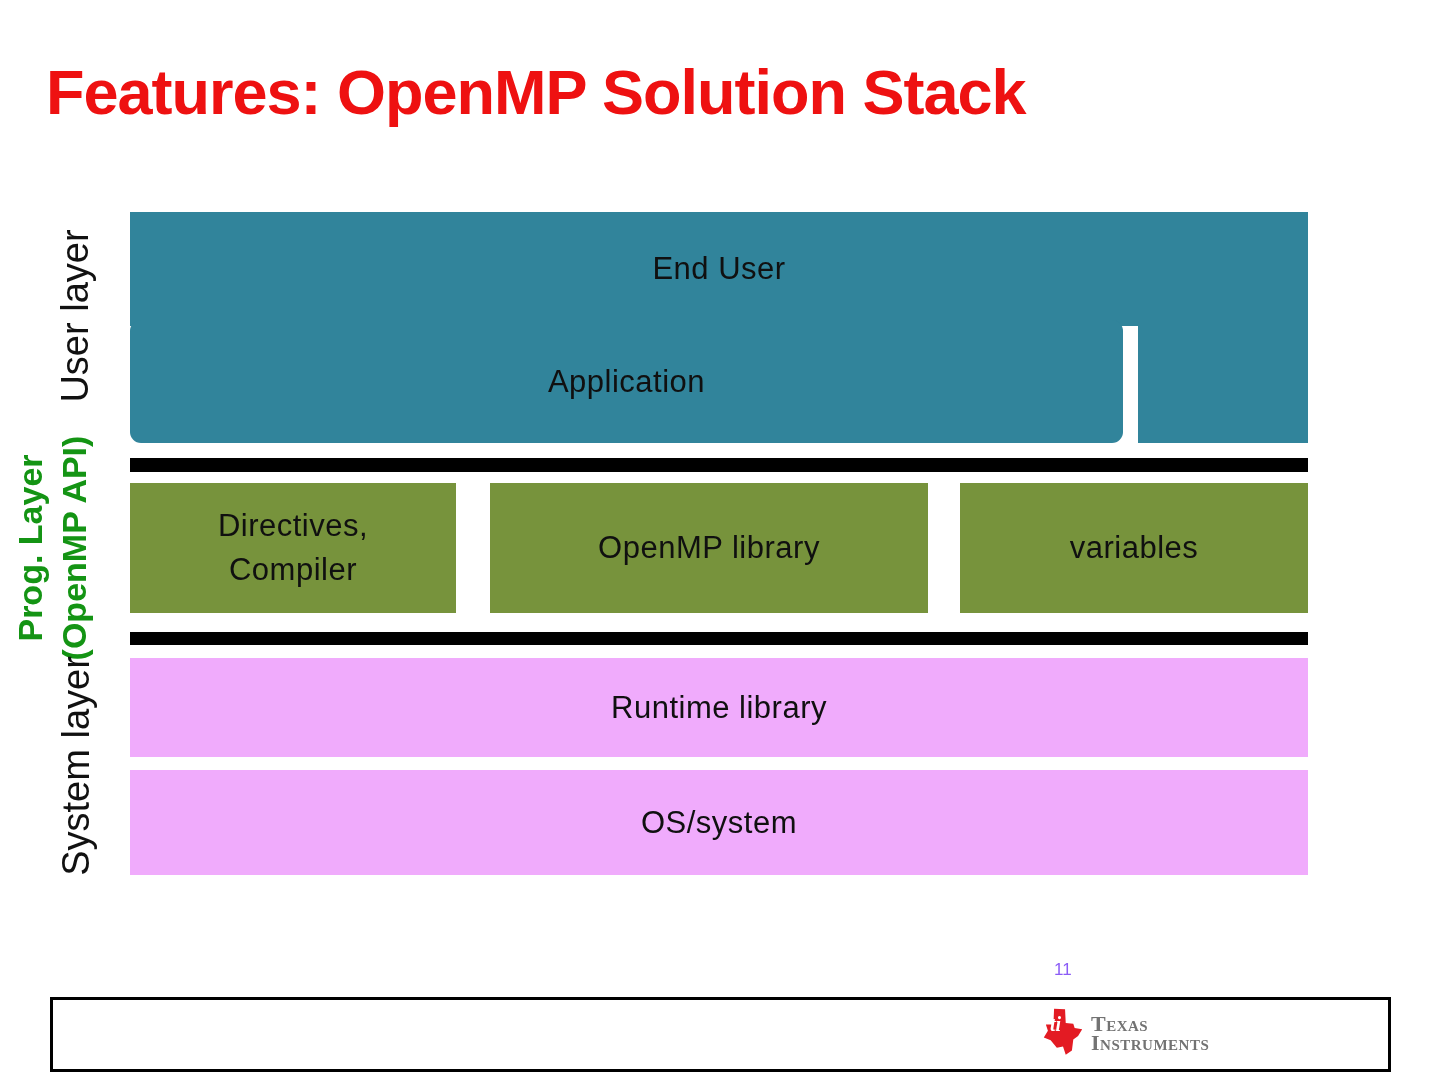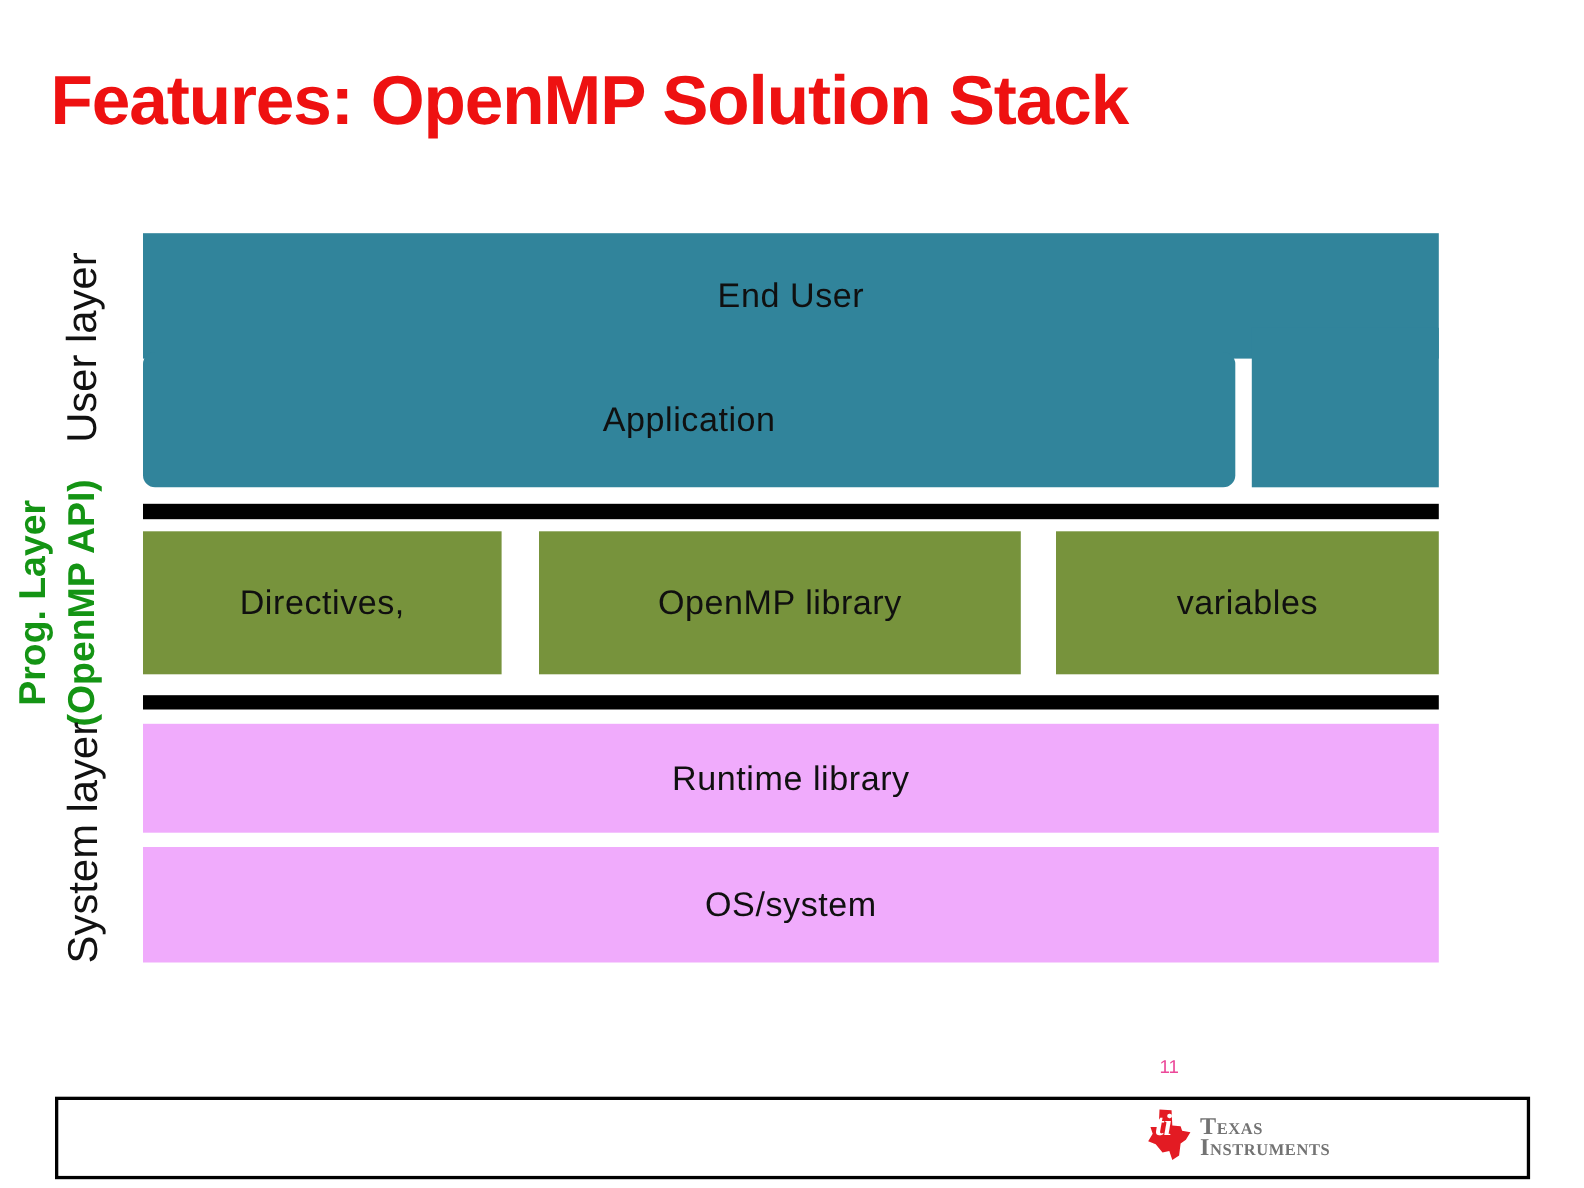--- a/index.html
+++ b/index.html
@@ -103,21 +103,21 @@
     height: 42px;
     line-height: 42px;
   }
 
   
   .page-number {
     position: absolute;
     left: 1054px;
     top: 960px;
     font-size: 17px;
-    color: #ec4899;
+    color: #8b5cf6;
   }
 
   
   .footer {
     position: absolute;
     left: 50px;
     top: 997px;
     width: 1341px;
     height: 75px;
     box-sizing: border-box;
@@ -139,21 +139,21 @@
   }
   .ti-glyph svg { display: block; }
   .ti-glyph .ti-letters {
     position: absolute;
     left: 9px;
     top: 4px;
     color: #ffffff;
     font-family: "Liberation Serif", serif;
     font-style: italic;
     font-weight: bold;
-    font-size: 28px;
+    font-size: 20px;
     line-height: 24px;
   }
   .ti-wordmark {
     margin-left: 6px;
     margin-top: 6px;
     font-family: "Liberation Serif", serif;
     font-variant: small-caps;
     font-weight: bold;
     font-size: 22px;
     line-height: 19px;
@@ -186,20 +186,21 @@
 
     <div class="box teal application">
       <span>Application</span>
     </div>
 
     <div class="bar bar-1"></div>
 
     <div class="box olive mid-1">
       <span class="stacked">
         <span class="stacked">Directives,</span>
+        <span class="stacked">Compiler</span>
       </span>
     </div>
 
     <div class="box olive mid-2">
       <span>OpenMP library</span>
     </div>
 
     <div class="box olive mid-3">
       <span class="stacked">
         <span class="stacked">variables</span>

